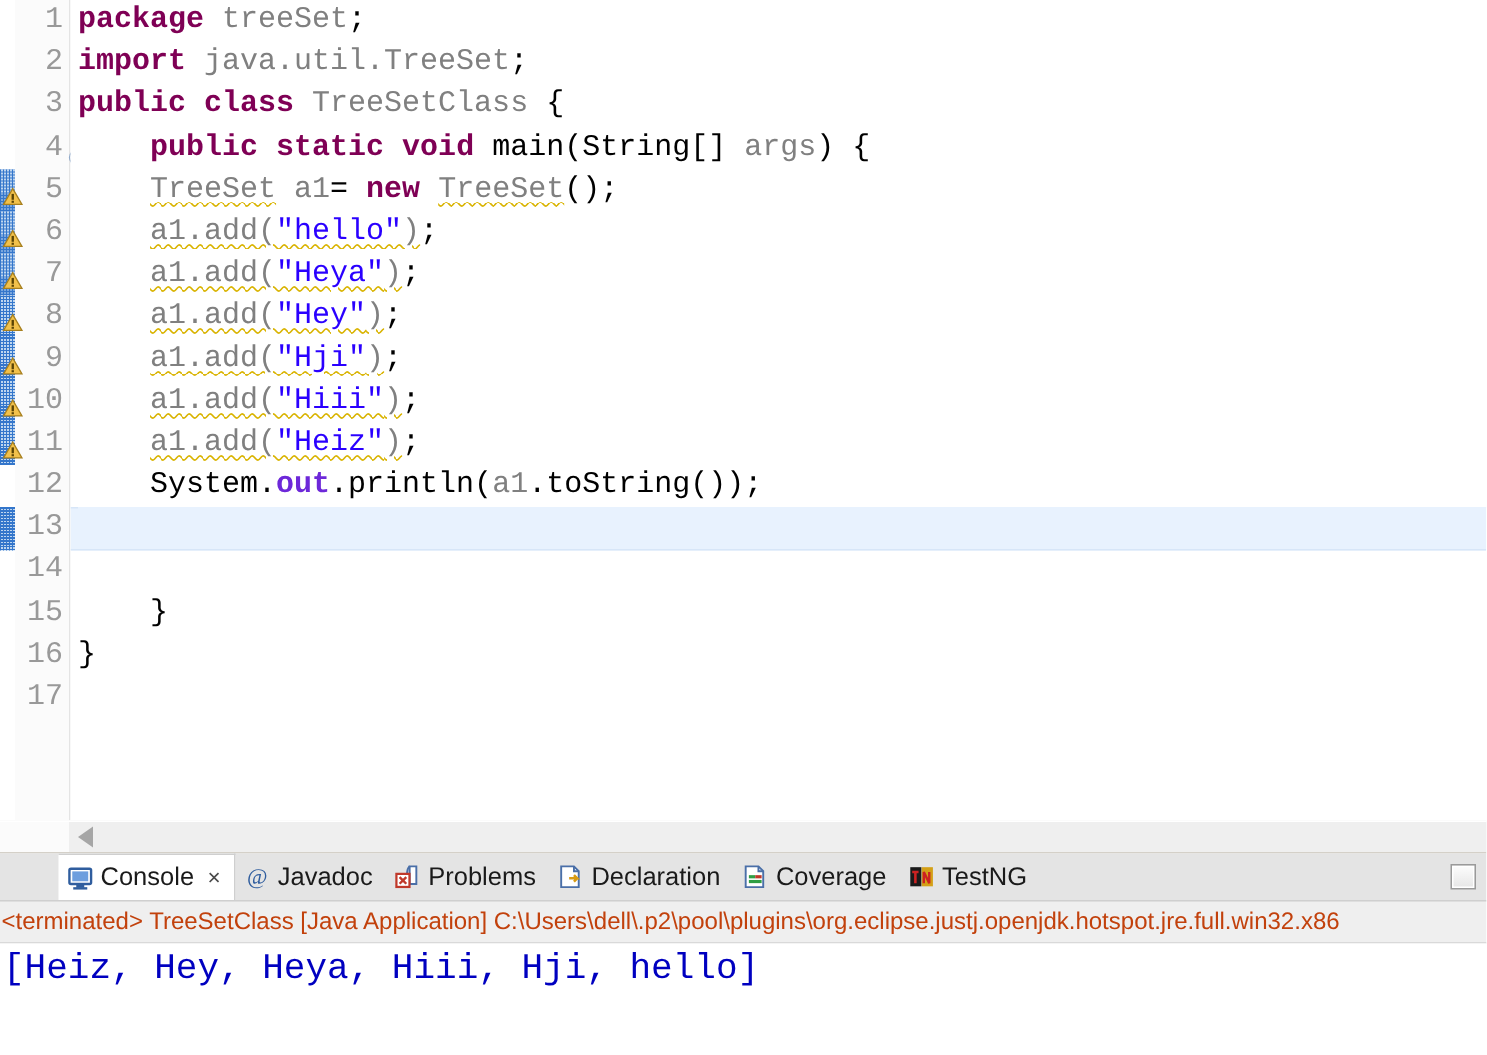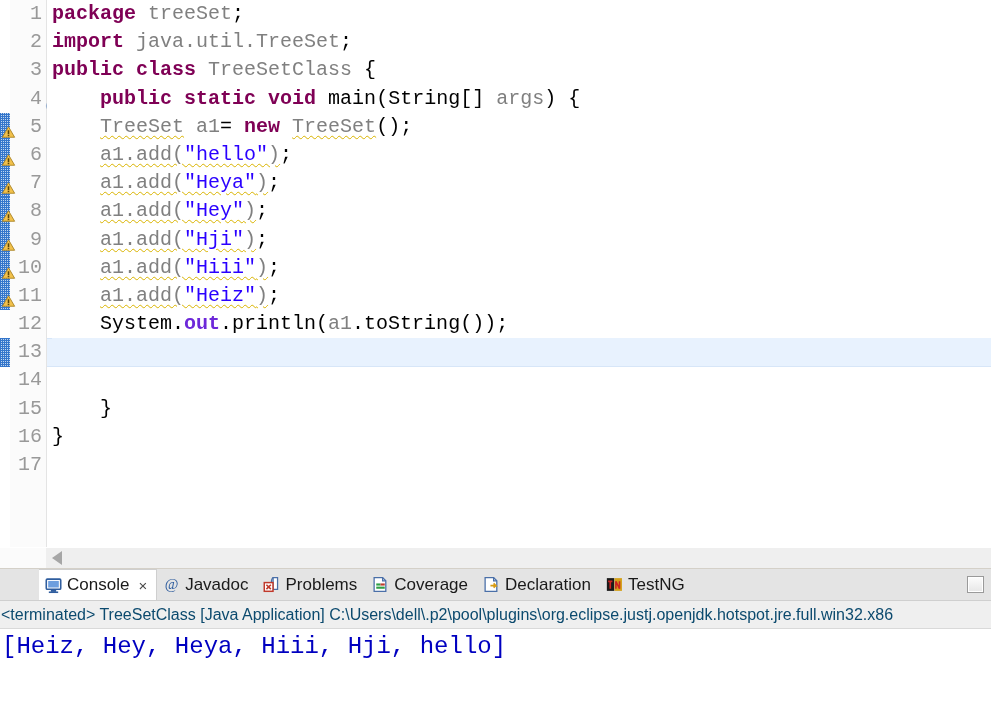--- a/index.html
+++ b/index.html
@@ -229,21 +229,21 @@
     border: 1px solid #9a9a9a;
     background: linear-gradient(#fdfdfd, #e6e6e6);
     box-shadow: inset 0 0 0 1px #ffffff;
   }
 
   .console-status {
     height: 27px;
     line-height: 27px;
     background: #efefef;
     font-size: 16px;
-    color: #0c4a6e;
+    color: #c2410c;
     padding-left: 1px;
     overflow: hidden;
     white-space: nowrap;
     border-bottom: 1px solid #d9d9d9;
   }
   .console-out {
     flex: 1;
     background: #ffffff;
     padding: 4px 0 0 2px;
     font-family: "Liberation Mono", monospace;
@@ -369,36 +369,36 @@
               <path d="M3.2 8.2 L7.4 12.4 M7.4 8.2 L3.2 12.4" stroke="#c0392b" stroke-width="1.5"></path>
             </svg>
           </span>
           <span>Problems</span>
         </div>
         <div class="tab">
           <span class="t-icon">
             <svg width="17" height="17" viewBox="0 0 16 16" xmlns="http://www.w3.org/2000/svg">
               <path d="M2 1.5 h8 l3 3 v10 h-11 z" fill="#ffffff" stroke="#4a6fa8" stroke-width="1.2"></path>
               <path d="M10 1.5 v3 h3" fill="none" stroke="#4a6fa8" stroke-width="1.2"></path>
+              <path d="M7 9 h5 l-2 -2 M12 9 l-2 2" fill="none" stroke="#d89b13" stroke-width="1.6"></path>
+            </svg>
+          </span>
+          <span>Declaration</span>
+        </div>
+        <div class="tab">
+          <span class="t-icon">
+            <svg width="17" height="17" viewBox="0 0 16 16" xmlns="http://www.w3.org/2000/svg">
+              <path d="M2 1.5 h8 l3 3 v10 h-11 z" fill="#ffffff" stroke="#4a6fa8" stroke-width="1.2"></path>
+              <path d="M10 1.5 v3 h3" fill="none" stroke="#4a6fa8" stroke-width="1.2"></path>
               <rect x="4" y="7" width="4" height="2" fill="#2f9e44"></rect>
               <rect x="8" y="7" width="4" height="2" fill="#c0392b"></rect>
               <rect x="4" y="10" width="8" height="2" fill="#2f9e44"></rect>
             </svg>
           </span>
           <span>Coverage</span>
-        </div>
-        <div class="tab">
-          <span class="t-icon">
-            <svg width="17" height="17" viewBox="0 0 16 16" xmlns="http://www.w3.org/2000/svg">
-              <path d="M2 1.5 h8 l3 3 v10 h-11 z" fill="#ffffff" stroke="#4a6fa8" stroke-width="1.2"></path>
-              <path d="M10 1.5 v3 h3" fill="none" stroke="#4a6fa8" stroke-width="1.2"></path>
-              <path d="M7 9 h5 l-2 -2 M12 9 l-2 2" fill="none" stroke="#d89b13" stroke-width="1.6"></path>
-            </svg>
-          </span>
-          <span>Declaration</span>
         </div>
         <div class="tab">
           <span class="t-icon">
             <svg width="17" height="17" viewBox="0 0 16 16" xmlns="http://www.w3.org/2000/svg">
               <rect x="0.8" y="2" width="7" height="12" fill="#1a1a1a"></rect>
               <rect x="8" y="2" width="7" height="12" fill="#d4a017"></rect>
               <path d="M2 5 h4 M4 5 v7" stroke="#cc2222" stroke-width="1.6" fill="none"></path>
               <path d="M9.3 12 v-7 l3.4 7 v-7" stroke="#cc2222" stroke-width="1.5" fill="none"></path>
             </svg>
           </span>

